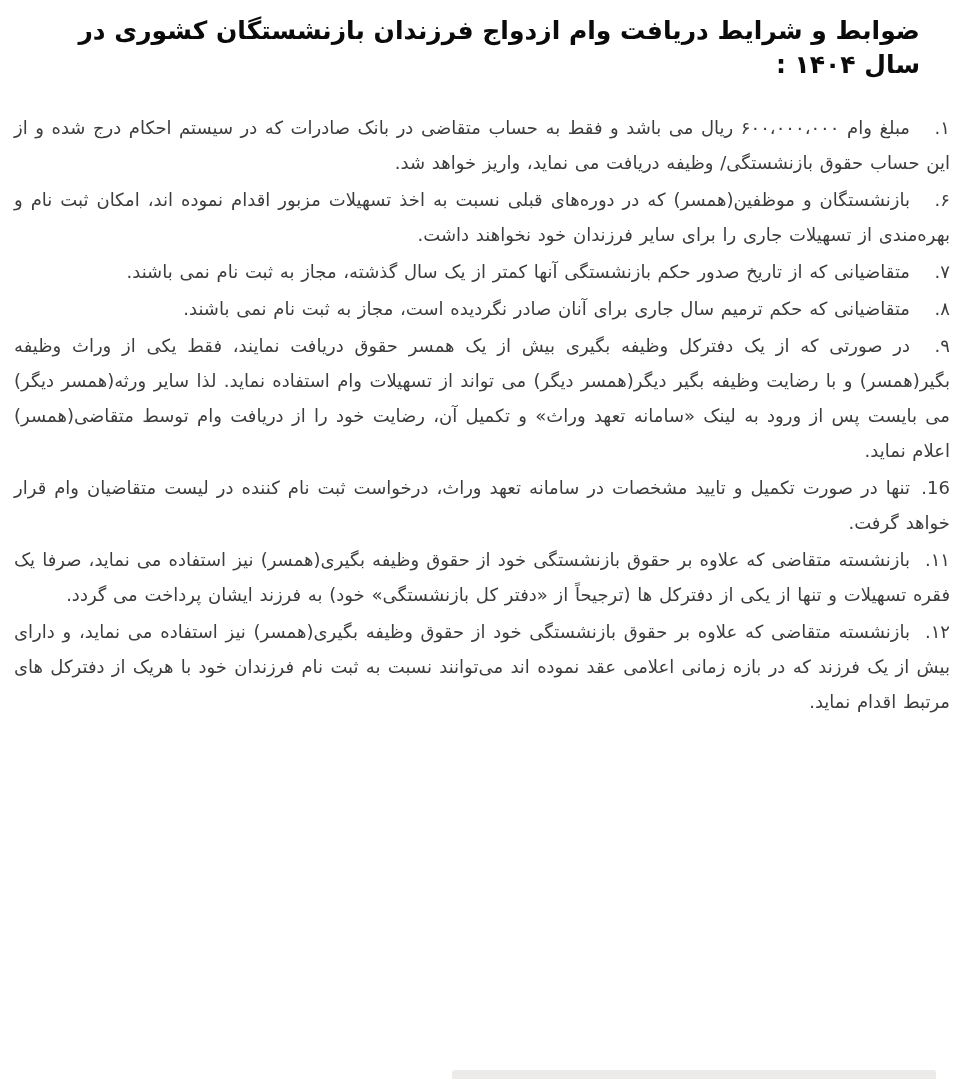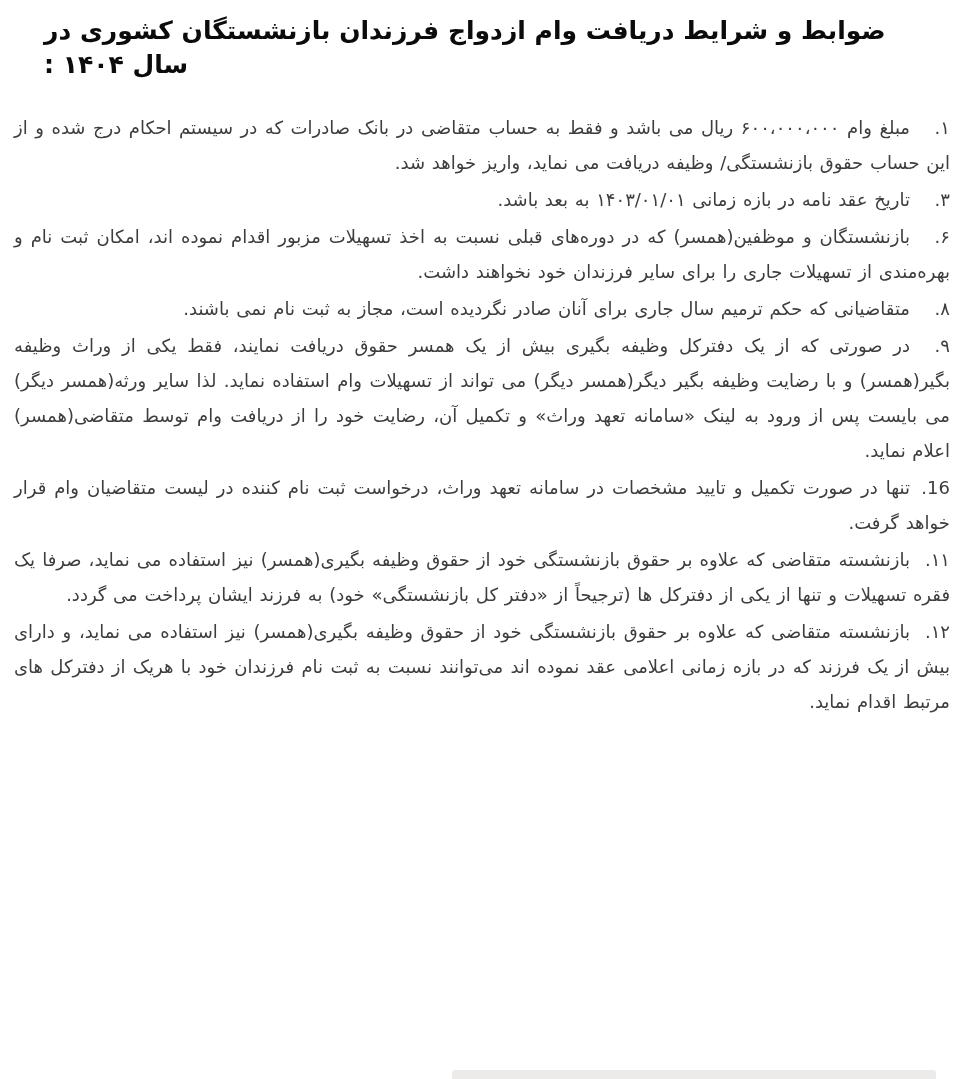--- a/index.html
+++ b/index.html
@@ -13,21 +13,21 @@
   }
   .page {
     position: relative;
     width: 964px;
     height: 1079px;
     direction: rtl;
     box-sizing: border-box;
     padding: 6px 14px 0 14px;
   }
   .doc-title {
-    text-align: left;
+    text-align: right;
     font-size: 25px;
     font-weight: bold;
     color: #0b0b0b;
     line-height: 1.35;
     margin: 8px 30px 28px 30px;
   }
   .terms-list {
     direction: rtl;
     margin-top: 13px;
   }
@@ -59,26 +59,26 @@
 <body>
 
 <div class="page">
 
   <h1 class="doc-title">ضوابط و شرایط دریافت وام ازدواج فرزندان بازنشستگان کشوری در سال ۱۴۰۴ :</h1>
 
   <div class="terms-list" id="terms-list">
   <p class="item"><span class="num">۱.</span><span class="txt">مبلغ وام ۶۰۰،۰۰۰،۰۰۰ ریال می باشد و فقط به حساب متقاضی در بانک صادرات که در سیستم احکام درج شده و از این حساب حقوق بازنشستگی/ وظیفه دریافت می نماید، واریز خواهد شد.</span></p>
 
 
-  <p class="item"><span class="num">۳.</span><span class="txt">تاریخ عقد نامه در بازه زمانی ۱۴۰۳/۰۱/۰۱ به بعد باشد.</span></p>
 
 
 
   <p class="item"><span class="num">۶.</span><span class="txt">بازنشستگان و موظفین(همسر) که در دوره‌های قبلی نسبت به اخذ تسهیلات مزبور اقدام نموده اند، امکان ثبت نام و بهره‌مندی از تسهیلات جاری را برای سایر فرزندان خود نخواهند داشت.</span></p>
 
+  <p class="item"><span class="num">۷.</span><span class="txt">متقاضیانی که از تاریخ صدور حکم بازنشستگی آنها کمتر از یک سال گذشته، مجاز به ثبت نام نمی باشند.</span></p>
 
   <p class="item"><span class="num">۸.</span><span class="txt">متقاضیانی که حکم ترمیم سال جاری برای آنان صادر نگردیده است، مجاز به ثبت نام نمی باشند.</span></p>
 
   <p class="item"><span class="num">۹.</span><span class="txt">در صورتی که از یک دفترکل وظیفه بگیری بیش از یک همسر حقوق دریافت نمایند، فقط یکی از وراث وظیفه بگیر(همسر) و با رضایت وظیفه بگیر دیگر(همسر دیگر) می تواند از تسهیلات وام استفاده نماید. لذا سایر ورثه(همسر دیگر) می بایست پس از ورود به لینک «سامانه تعهد وراث» و تکمیل آن، رضایت خود را از دریافت وام توسط متقاضی(همسر) اعلام نماید.</span></p>
 
   <p class="item"><span class="num">16.</span><span class="txt">تنها در صورت تکمیل و تایید مشخصات در سامانه تعهد وراث، درخواست ثبت نام کننده در لیست متقاضیان وام قرار خواهد گرفت.</span></p>
 
   <p class="item"><span class="num">۱۱.</span><span class="txt">بازنشسته متقاضی که علاوه بر حقوق بازنشستگی خود از حقوق وظیفه بگیری(همسر) نیز استفاده می نماید، صرفا یک فقره تسهیلات و تنها از یکی از دفترکل ها (ترجیحاً از «دفتر کل بازنشستگی» خود) به فرزند ایشان پرداخت می گردد.</span></p>
 
   <p class="item"><span class="num">۱۲.</span><span class="txt">بازنشسته متقاضی که علاوه بر حقوق بازنشستگی خود از حقوق وظیفه بگیری(همسر) نیز استفاده می نماید، و دارای بیش از یک فرزند که در بازه زمانی اعلامی عقد نموده اند می‌توانند نسبت به ثبت نام فرزندان خود با هریک از دفترکل های مرتبط اقدام نماید.</span></p>

